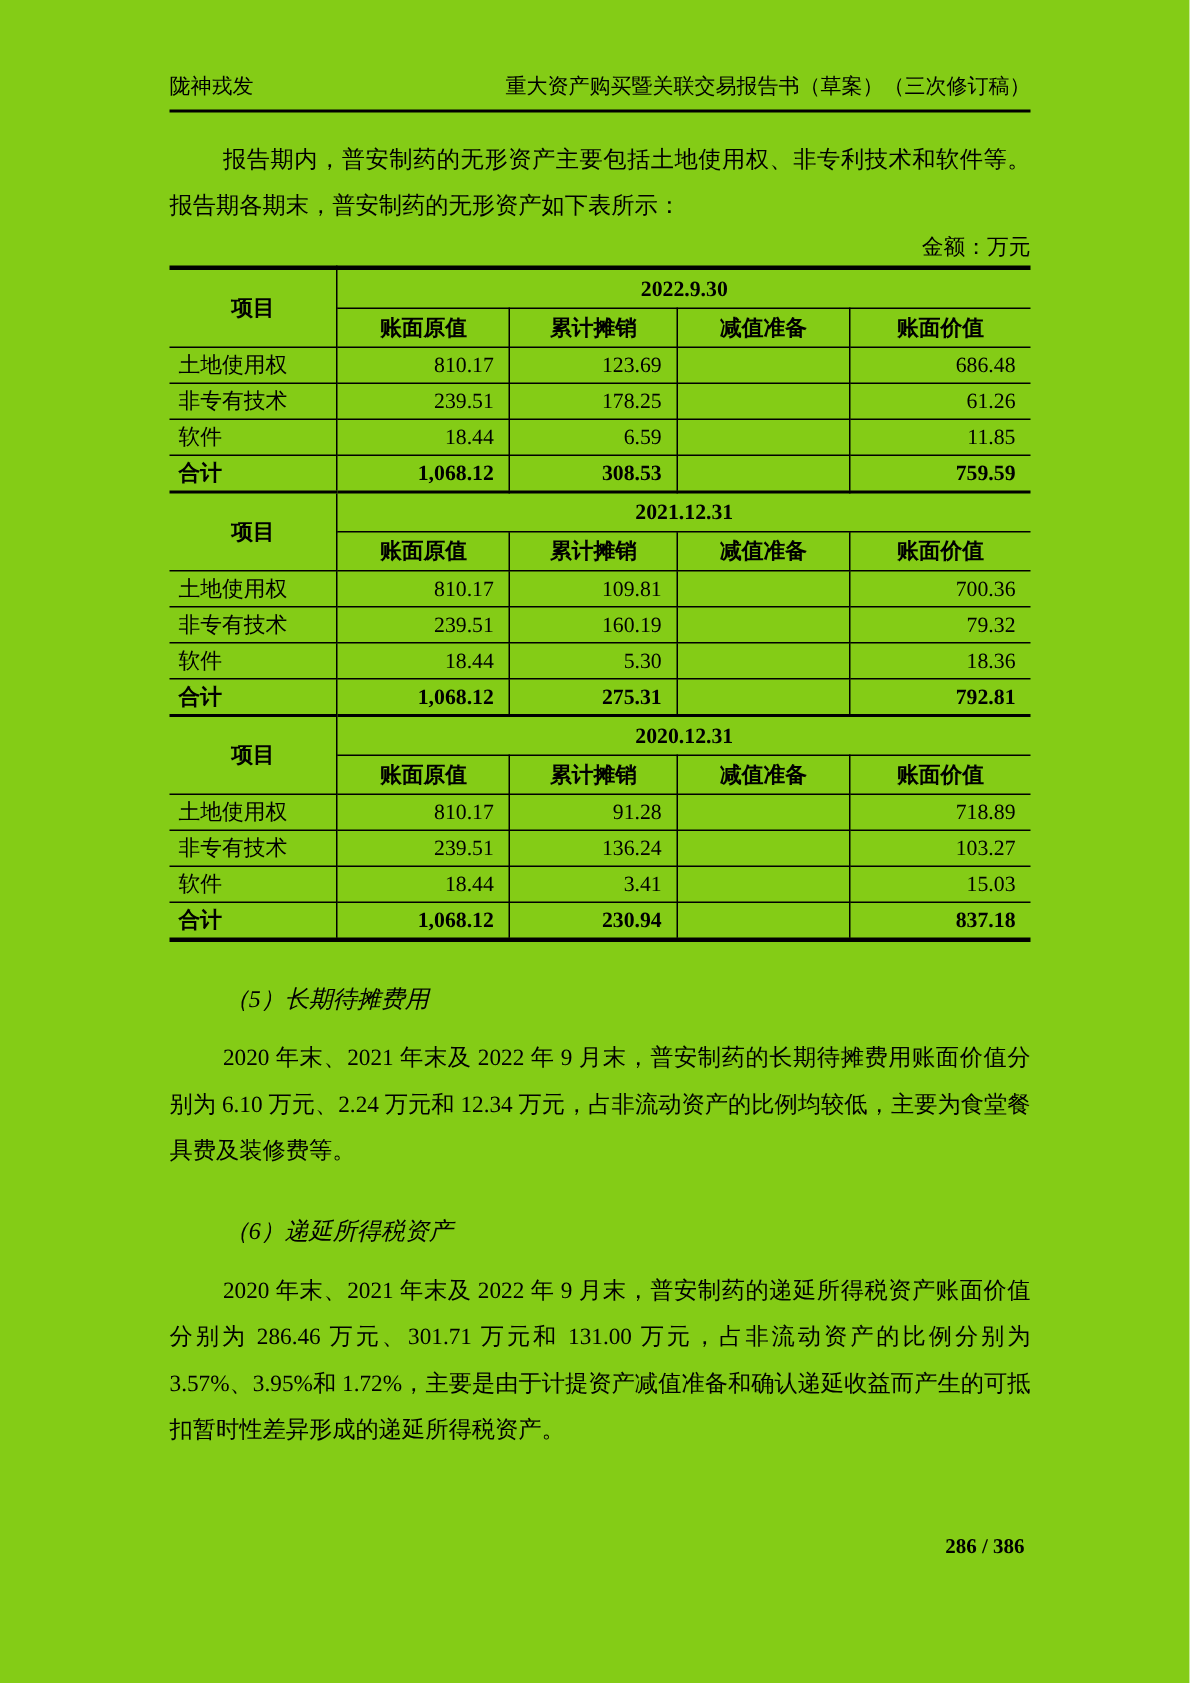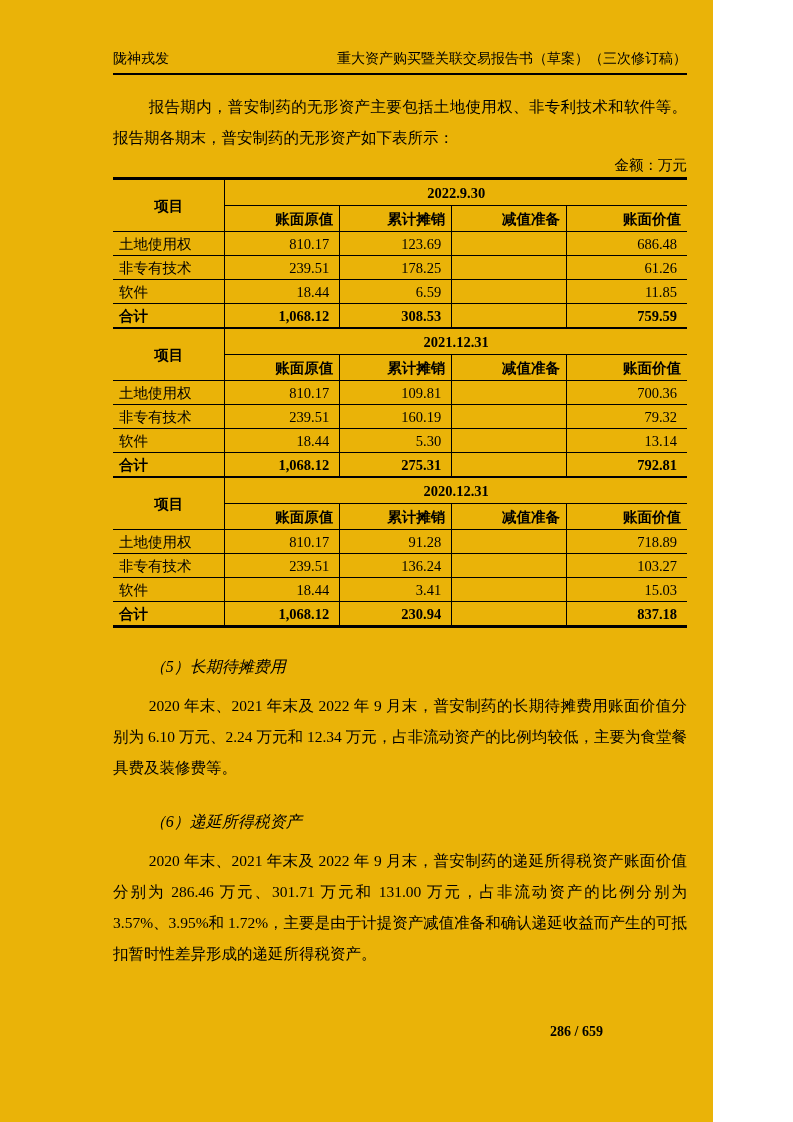--- a/index.html
+++ b/index.html
@@ -1,21 +1,21 @@
 <!DOCTYPE html>
 <html><head>
 <meta charset="utf-8">
 <style>
   * { margin: 0; padding: 0; box-sizing: border-box; }
   html, body { background: #ffffff; }
   .page {
     position: relative;
-    width: 713px;
+    width: 793px;
     height: 1122px;
-    background: #eab308;
+    background: #84cc16;
     color: #000000;
     font-family: "Liberation Serif", "DejaVu Serif", serif;
     overflow: hidden;
   }
   .content {
     position: absolute;
     left: 113px;
     top: 0;
     width: 574px;
   }
@@ -70,21 +70,20 @@
   .asset-table tr > *:first-child { border-left: none; }
   .asset-table tr > *:last-child  { border-right: none; }
   .asset-table th {
     font-weight: bold;
     text-align: center;
     padding: 3.5px 6px;
   }
   .asset-table .sub-hdr-row th {
     border-top: 1.5px solid #000;
     border-bottom: 1.5px solid #000;
-    text-align: right;
   }
   .asset-table .block-start > th { border-top: 2px solid #000; }
   .asset-table td.item-cell { text-align: left; padding: 2.5px 6px; }
   .asset-table td.num-cell  { text-align: right;  padding: 2.5px 10px; }
   .asset-table tr.total-row td { font-weight: bold; border-top: 1.5px solid #000; }
   
   .page-footer {
     position: absolute;
     right: 110px;
     bottom: 82px;
@@ -176,21 +175,21 @@
             <td class="num-cell">239.51</td>
             <td class="num-cell">160.19</td>
             <td class="num-cell"></td>
             <td class="num-cell">79.32</td>
           </tr>
           <tr class="data-row">
             <td class="item-cell">软件</td>
             <td class="num-cell">18.44</td>
             <td class="num-cell">5.30</td>
             <td class="num-cell"></td>
-            <td class="num-cell">13.14</td>
+            <td class="num-cell">18.36</td>
           </tr>
           <tr class="data-row total-row">
             <td class="item-cell">合计</td>
             <td class="num-cell">1,068.12</td>
             <td class="num-cell">275.31</td>
             <td class="num-cell"></td>
             <td class="num-cell">792.81</td>
           </tr>
           <tr class="hdr-row block-start">
             <th rowspan="2">项目</th>
@@ -236,15 +235,15 @@
 
     <p class="heading">（5）长期待摊费用</p>
     <p class="para">2020 年末、2021 年末及 2022 年 9 月末，普安制药的长期待摊费用账面价值分别为 6.10 万元、2.24 万元和 12.34 万元，占非流动资产的比例均较低，主要为食堂餐具费及装修费等。</p>
 
     <p class="heading">（6）递延所得税资产</p>
     <p class="para">2020 年末、2021 年末及 2022 年 9 月末，普安制药的递延所得税资产账面价值分别为 286.46 万元、301.71 万元和 131.00 万元，占非流动资产的比例分别为 3.57%、3.95%和 1.72%，主要是由于计提资产减值准备和确认递延收益而产生的可抵扣暂时性差异形成的递延所得税资产。</p>
 
   </div>
 
   <footer class="page-footer">
-    <span>286 / 659</span>
+    <span>286 / 386</span>
   </footer>
 </div>
 
 </body></html>

